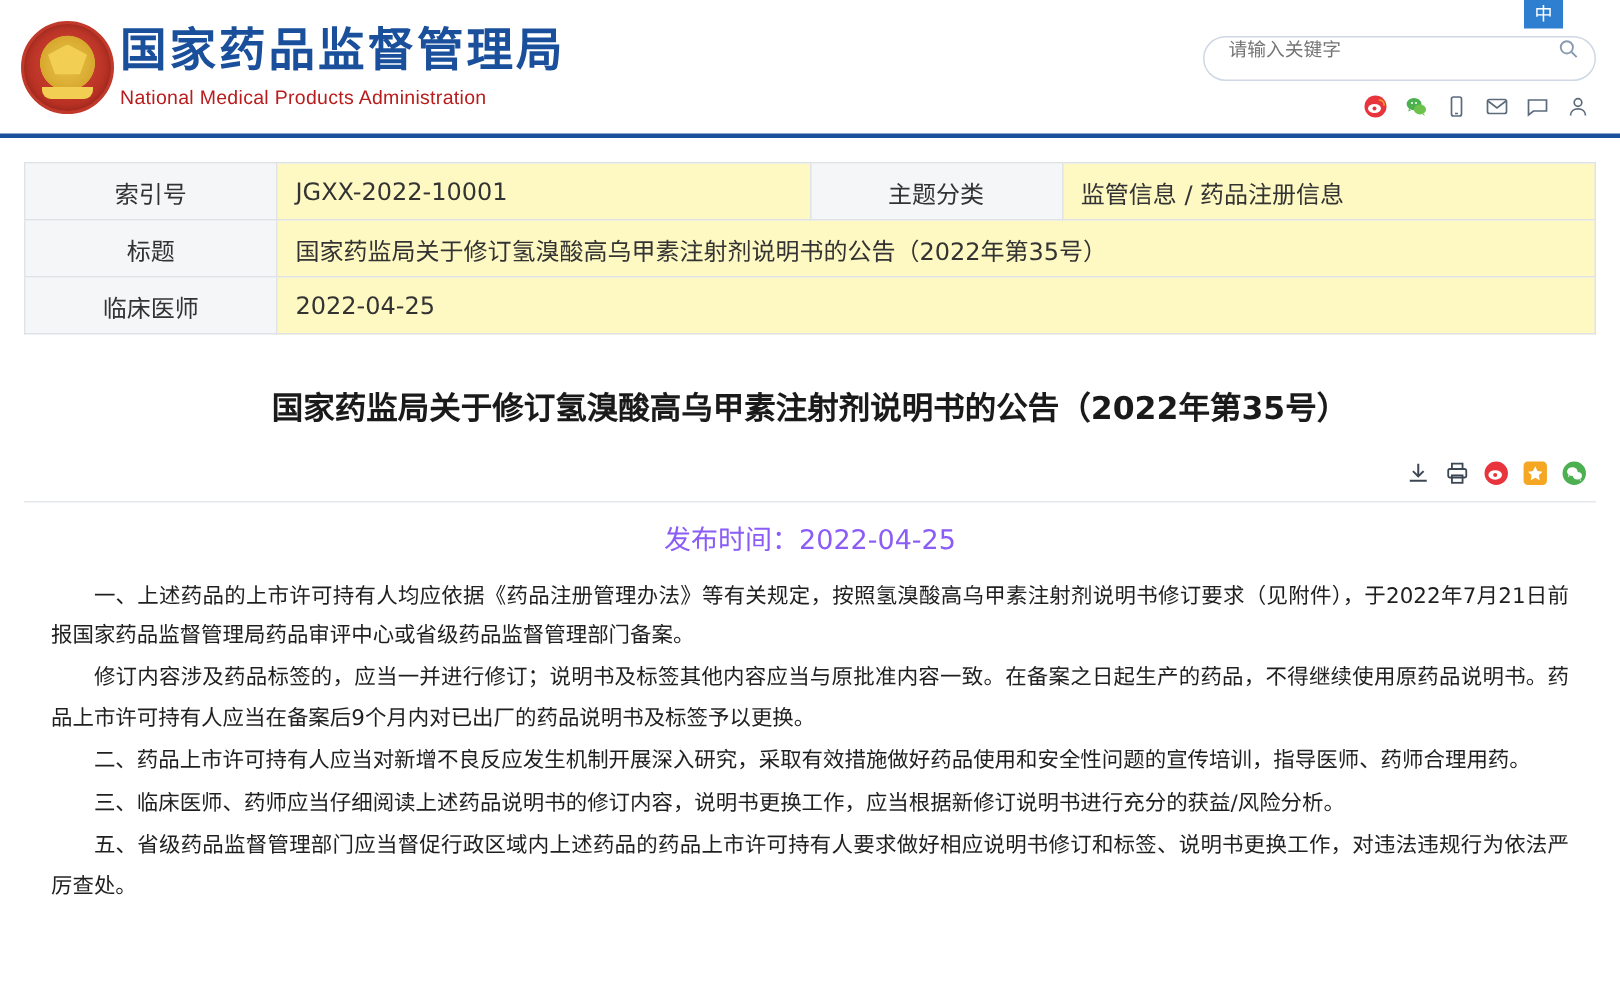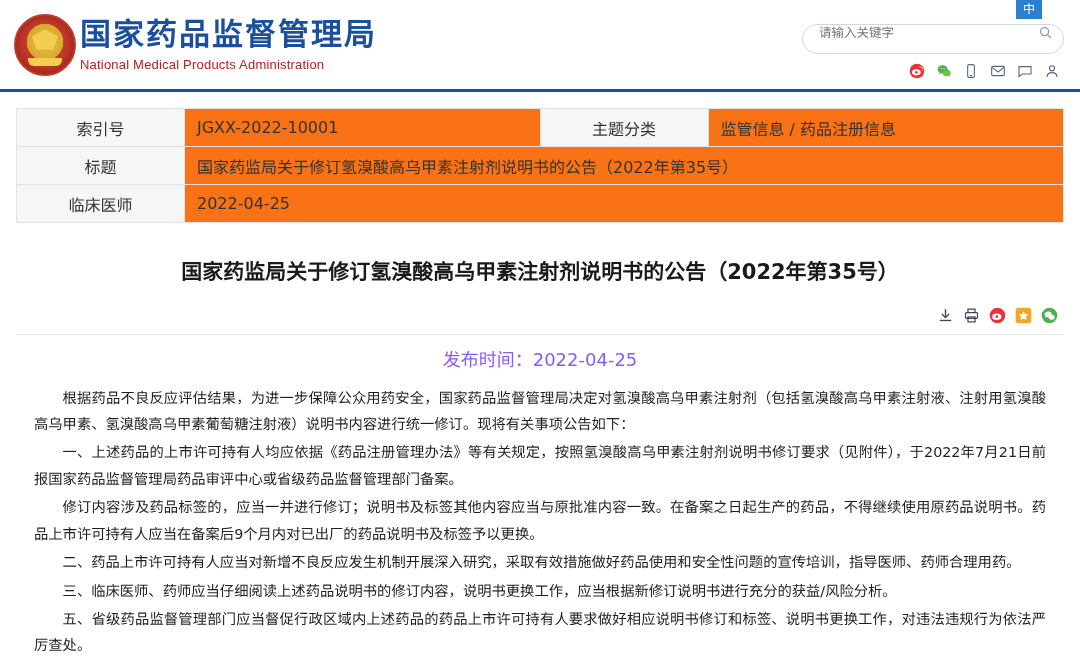--- a/index.html
+++ b/index.html
@@ -130,21 +130,21 @@
     color: #333;
     padding: 5px 12px;
     font-family: "DejaVu Sans", "Liberation Sans", sans-serif;
   }
   .info-table td.lbl {
     background: #f5f6f8;
     text-align: center;
     color: #333;
     width: 168px;
   }
-  .info-table td.val { background: #f97316; }
+  .info-table td.val { background: #fef9c3; }
 
   
   .art-title {
     text-align: center;
     font-size: 21px;
     font-weight: bold;
     color: #1a1a1a;
     margin: 34px 40px 0;
     line-height: 1.5;
     font-family: "DejaVu Sans", "Liberation Sans", sans-serif;
@@ -280,19 +280,18 @@
     <path d="M6.5 13.6l-.6 1.9 2-1z" fill="#fff"></path>
     <ellipse cx="15" cy="14.4" rx="4.2" ry="3.5" fill="#fff"></ellipse>
     <path d="M18 17.6l.5 1.6-1.7-.9z" fill="#fff"></path>
   </svg>
 </div>
 
 <div class="hr"></div>
 <div class="pub-time">发布时间：2022-04-25</div>
 
 <div class="body-text">
-  <p>根据药品不良反应评估结果，为进一步保障公众用药安全，国家药品监督管理局决定对氢溴酸高乌甲素注射剂（包括氢溴酸高乌甲素注射液、注射用氢溴酸高乌甲素、氢溴酸高乌甲素葡萄糖注射液）说明书内容进行统一修订。现将有关事项公告如下：</p>
   <p>一、上述药品的上市许可持有人均应依据《药品注册管理办法》等有关规定，按照氢溴酸高乌甲素注射剂说明书修订要求（见附件），于2022年7月21日前报国家药品监督管理局药品审评中心或省级药品监督管理部门备案。</p>
   <p>修订内容涉及药品标签的，应当一并进行修订；说明书及标签其他内容应当与原批准内容一致。在备案之日起生产的药品，不得继续使用原药品说明书。药品上市许可持有人应当在备案后9个月内对已出厂的药品说明书及标签予以更换。</p>
   <p>二、药品上市许可持有人应当对新增不良反应发生机制开展深入研究，采取有效措施做好药品使用和安全性问题的宣传培训，指导医师、药师合理用药。</p>
   <p>三、临床医师、药师应当仔细阅读上述药品说明书的修订内容，说明书更换工作，应当根据新修订说明书进行充分的获益/风险分析。</p>
   <p>五、省级药品监督管理部门应当督促行政区域内上述药品的药品上市许可持有人要求做好相应说明书修订和标签、说明书更换工作，对违法违规行为依法严厉查处。</p>
 </div>
 
 </body></html>

